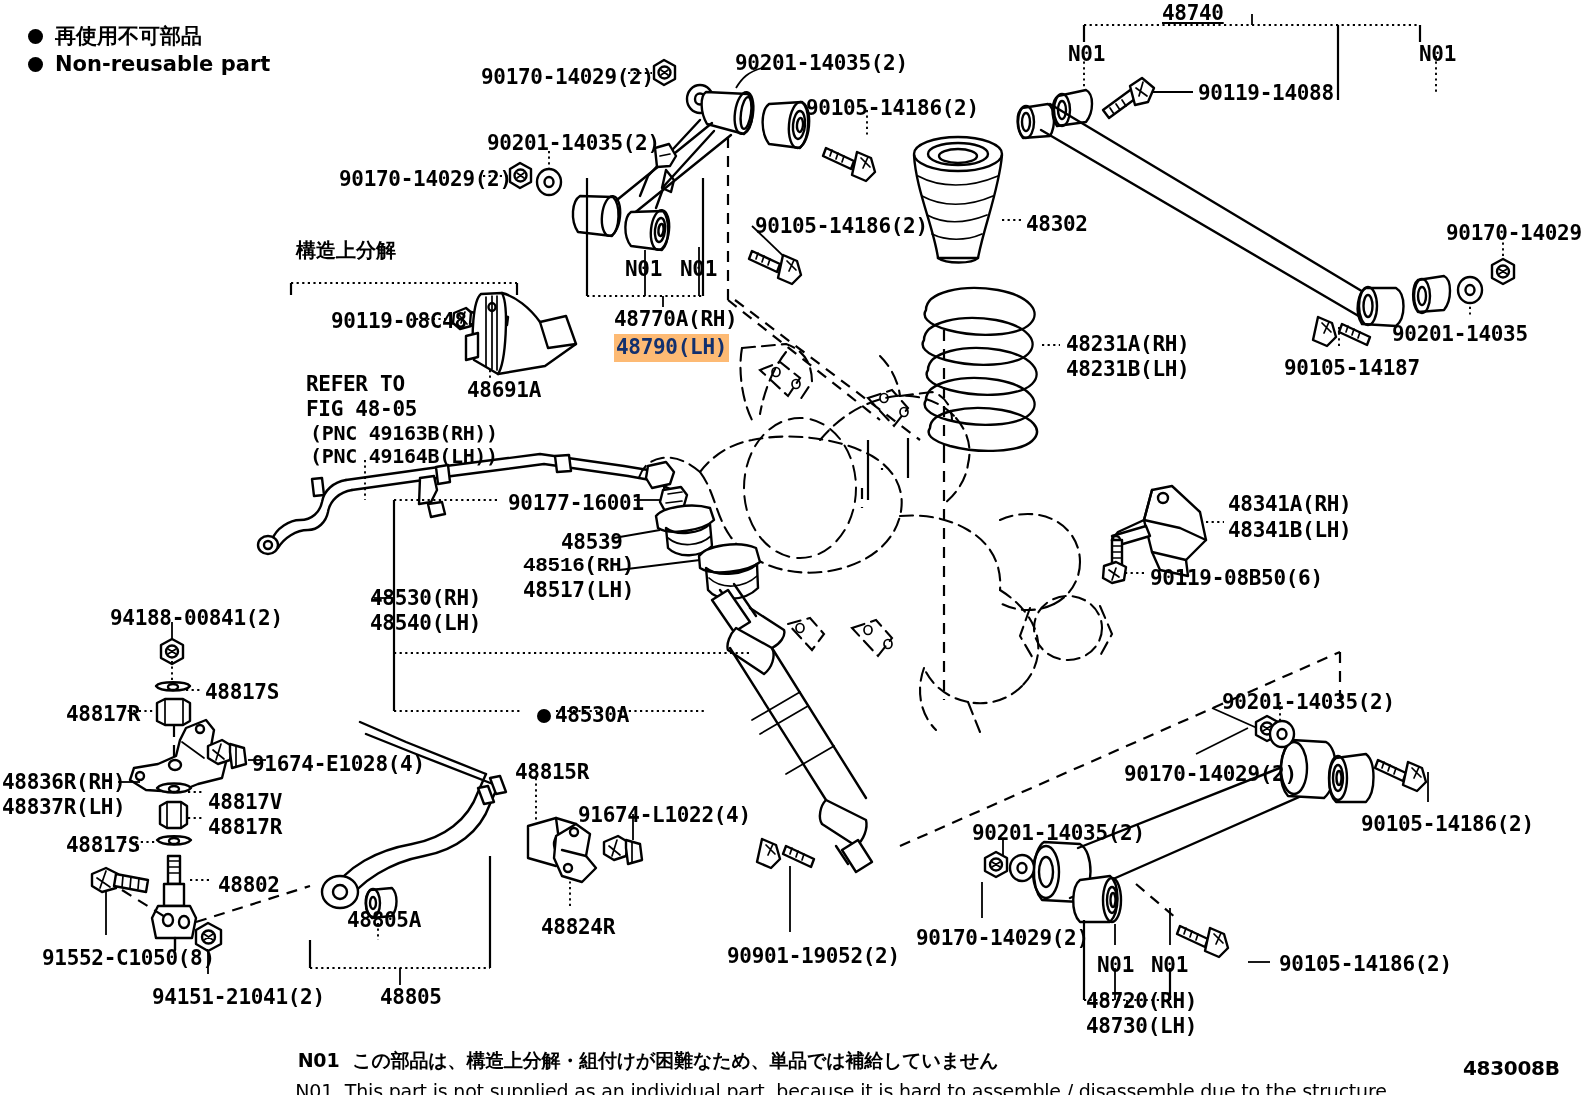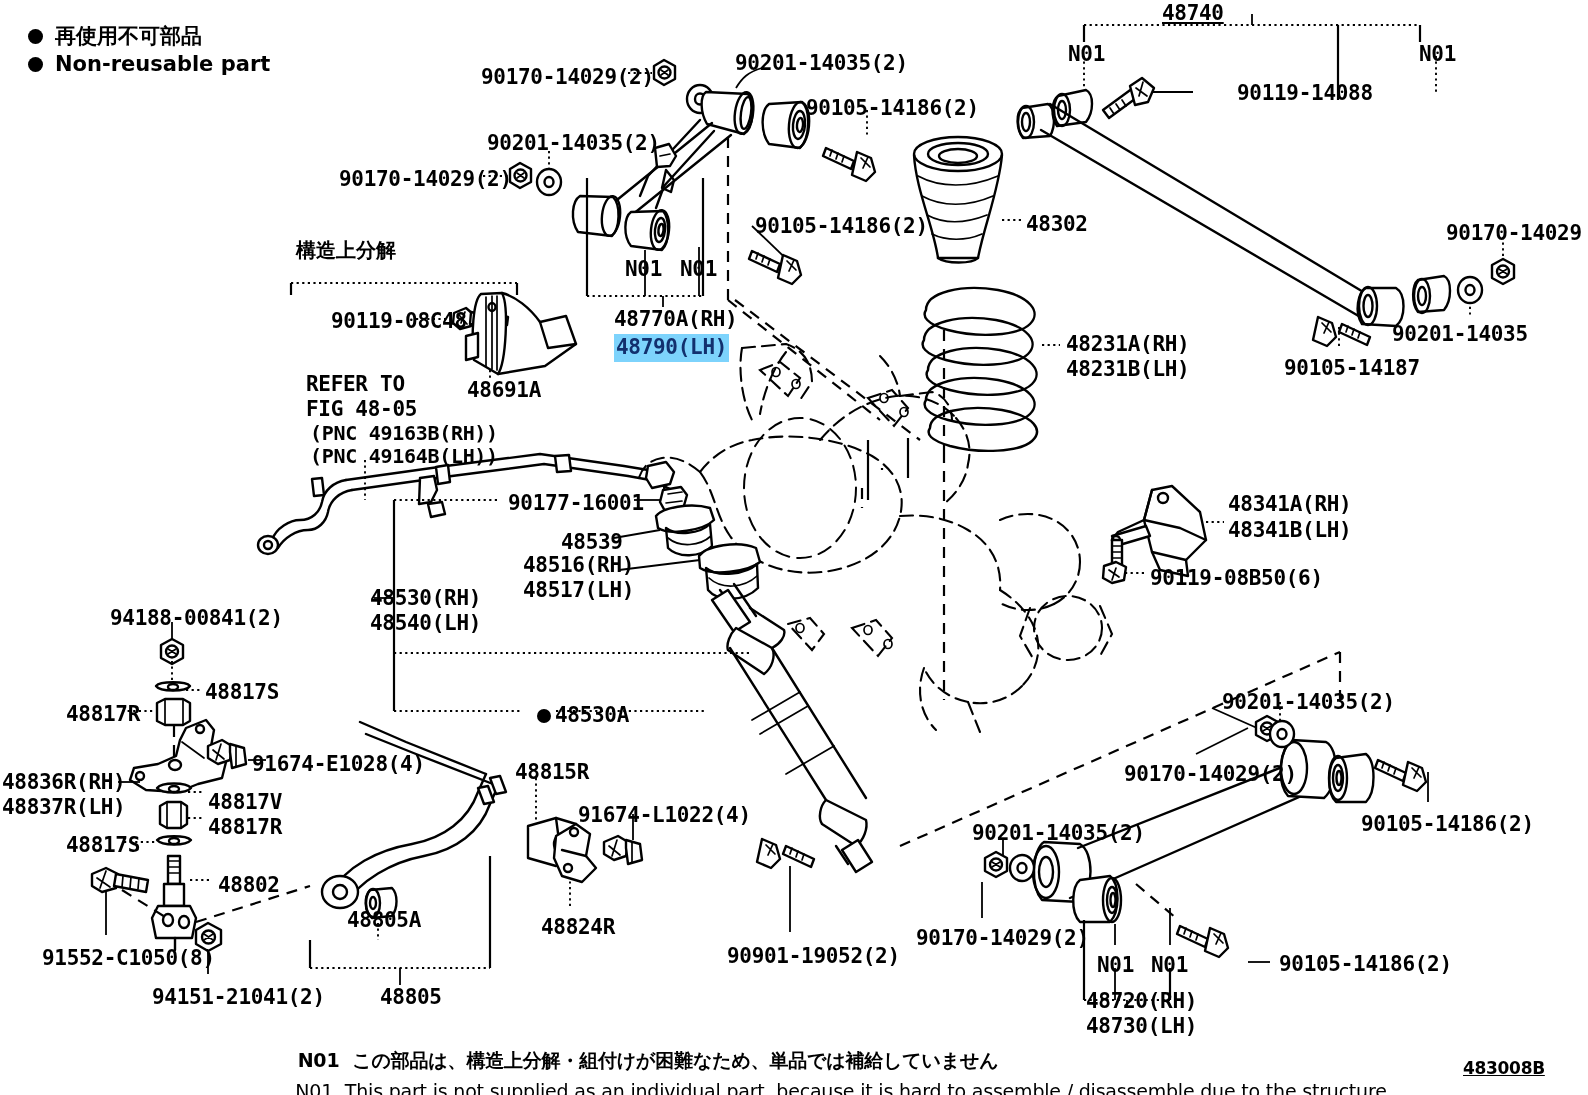--- a/index.html
+++ b/index.html
@@ -42,25 +42,24 @@
   }
   .lbl.note-en{
     font-family:"DejaVu Sans","Liberation Sans",sans-serif;
     font-weight:normal;
     font-size:19px;
     letter-spacing:-0.2px;
   }
   .lbl.figid{
     font-family:"DejaVu Sans","Liberation Sans",sans-serif;
     font-weight:bold;
-    font-size:17px;
-    text-decoration:underline;
+    font-size:20px;
   }
   .lbl.hl{
-    background:#7dd3fc;
+    background:#fdba74;
     color:#12306e;
     padding:1px 2px 2px 2px;
   }
   .legend-row{
     position:absolute;
     display:flex;
     align-items:center;
     gap:12px;
   }
   .dot{
@@ -651,33 +650,33 @@
       <div class="lbl" style="left: 755px; top: 214px;">90105-14186(2)</div>
       <div class="lbl" style="left: 625px; top: 257px;">N01</div>
       <div class="lbl" style="left: 680px; top: 257px;">N01</div>
       <div class="lbl" style="left: 614px; top: 307px;">48770A(RH)</div>
       <div class="lbl hl" style="left: 614px; top: 334px;">48790(LH)</div>
       <div class="lbl" style="left: 295px; top: 309px; margin-left: 36px;">90119-08C48</div>
       <div class="lbl" style="left: 467px; top: 378px;">48691A</div>
       <div class="lbl" style="left: 1162px; top: 1px; text-decoration: underline;">48740</div>
       <div class="lbl" style="left: 1068px; top: 42px;">N01</div>
       <div class="lbl" style="left: 1419px; top: 42px;">N01</div>
-      <div class="lbl" style="left: 1198px; top: 81px; margin-left: 39px;">90119-14088</div>
+      <div class="lbl" style="left: 1198px; top: 81px;">90119-14088</div>
       <div class="lbl" style="left: 1446px; top: 221px;">90170-14029</div>
       <div class="lbl" style="left: 1392px; top: 322px;">90201-14035</div>
       <div class="lbl" style="left: 1284px; top: 356px;">90105-14187</div>
       <div class="lbl" style="left: 1026px; top: 212px;">48302</div>
       <div class="lbl" style="left: 1066px; top: 332px;">48231A(RH)</div>
       <div class="lbl" style="left: 1066px; top: 357px;">48231B(LH)</div>
       <div class="lbl" style="left: 1228px; top: 492px;">48341A(RH)</div>
       <div class="lbl" style="left: 1228px; top: 518px;">48341B(LH)</div>
       <div class="lbl" style="left: 1150px; top: 566px;">90119-08B50(6)</div>
       <div class="lbl" style="left: 508px; top: 491px;">90177-16001</div>
       <div class="lbl" style="left: 561px; top: 530px;">48539</div>
-      <div class="lbl" style="left: 523px; top: 553px;">48516(RH)</div>
+      <div class="lbl" style="left: 523px; top: 553px; font-family: Liberation Mono, monospace;">48516(RH)</div>
       <div class="lbl" style="left: 523px; top: 578px;">48517(LH)</div>
       <div class="lbl" style="left: 370px; top: 586px;">48530(RH)</div>
       <div class="lbl" style="left: 370px; top: 611px;">48540(LH)</div>
       <div class="lbl" style="left: 537px; top: 703px;"><span class="bdot"></span><span>48530A</span></div>
       <div class="lbl" style="left: 110px; top: 606px;">94188-00841(2)</div>
       <div class="lbl" style="left: 205px; top: 680px;">48817S</div>
       <div class="lbl" style="left: 66px; top: 702px;">48817R</div>
       <div class="lbl" style="left: 252px; top: 752px;">91674-E1028(4)</div>
       <div class="lbl" style="left: 2px; top: 770px;">48836R(RH)</div>
       <div class="lbl" style="left: 2px; top: 795px;">48837R(LH)</div>

